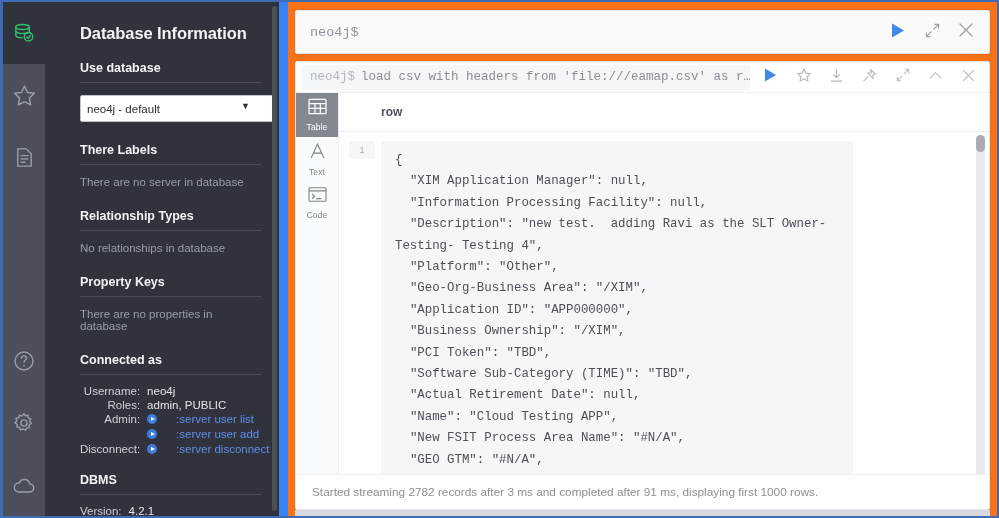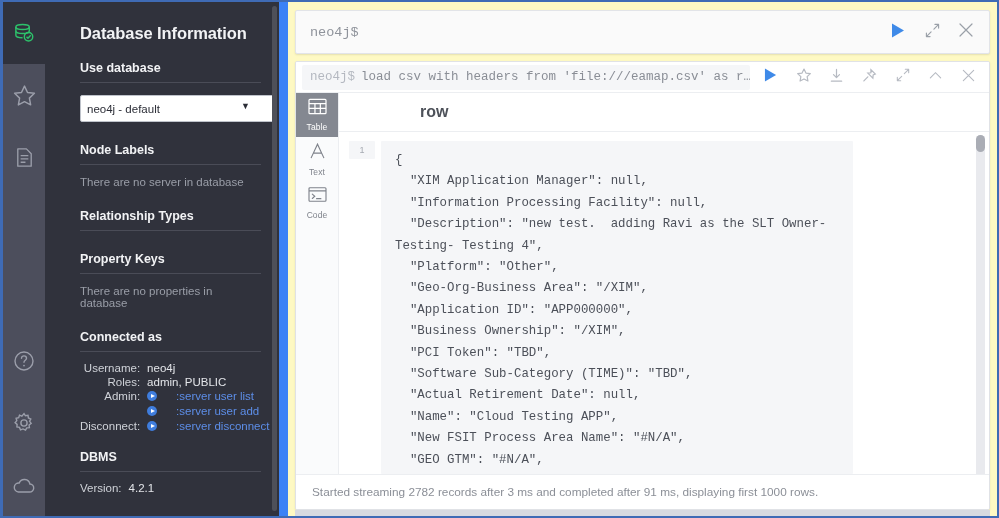--- a/index.html
+++ b/index.html
@@ -135,21 +135,21 @@
     position: absolute;
     right: 2px; top: 4px;
     width: 5px; height: 505px;
     background: #4e5059;
     border-radius: 3px;
   }
 
   
   .main {
     flex: 1 1 auto;
-    background: #fef9c3;
+    background: #f97316;
     padding: 8px 7px 0 7px;
     display: flex;
     flex-direction: column;
     min-width: 0;
     position: relative;
   }
 
   
   .editor {
     background: #fafafa;
@@ -257,24 +257,23 @@
   }
   .result-head {
     height: 39px;
     flex: 0 0 39px;
     display: flex;
     align-items: center;
     border-bottom: 1px solid #eceef1;
     padding-left: 42px;
   }
   .col-head {
-    font-size: 16px;
+    font-size: 12px;
     font-weight: bold;
     color: #4d5159;
-    margin-left: 39px;
   }
   .result-rows {
     flex: 1 1 auto;
     display: flex;
     overflow: hidden;
     padding-top: 9px;
   }
   .gutter {
     width: 42px;
     flex: 0 0 42px;
@@ -411,27 +410,28 @@
     <div class="sec-head">Use database</div>
     <div class="sec-rule"></div>
     <div class="dbselect-wrap">
       <select class="dbselect">
         <option>neo4j - default</option>
       </select>
       <span class="dbselect-caret">▼</span>
     </div>
 
     <div class="sec-gap"></div>
-    <div class="sec-head">Node Labels</div>
+    <div class="sec-head">There Labels</div>
     <div class="sec-rule"></div>
     <div class="sec-body">There are no server in database</div>
 
     <div class="sec-gap"></div>
     <div class="sec-head">Relationship Types</div>
     <div class="sec-rule"></div>
+    <div class="sec-body">No relationships in database</div>
 
     <div class="sec-gap"></div>
     <div class="sec-head">Property Keys</div>
     <div class="sec-rule"></div>
     <div class="sec-body">There are no properties in database</div>
 
     <div class="sec-gap"></div>
     <div class="sec-head">Connected as</div>
     <div class="sec-rule"></div>
 

